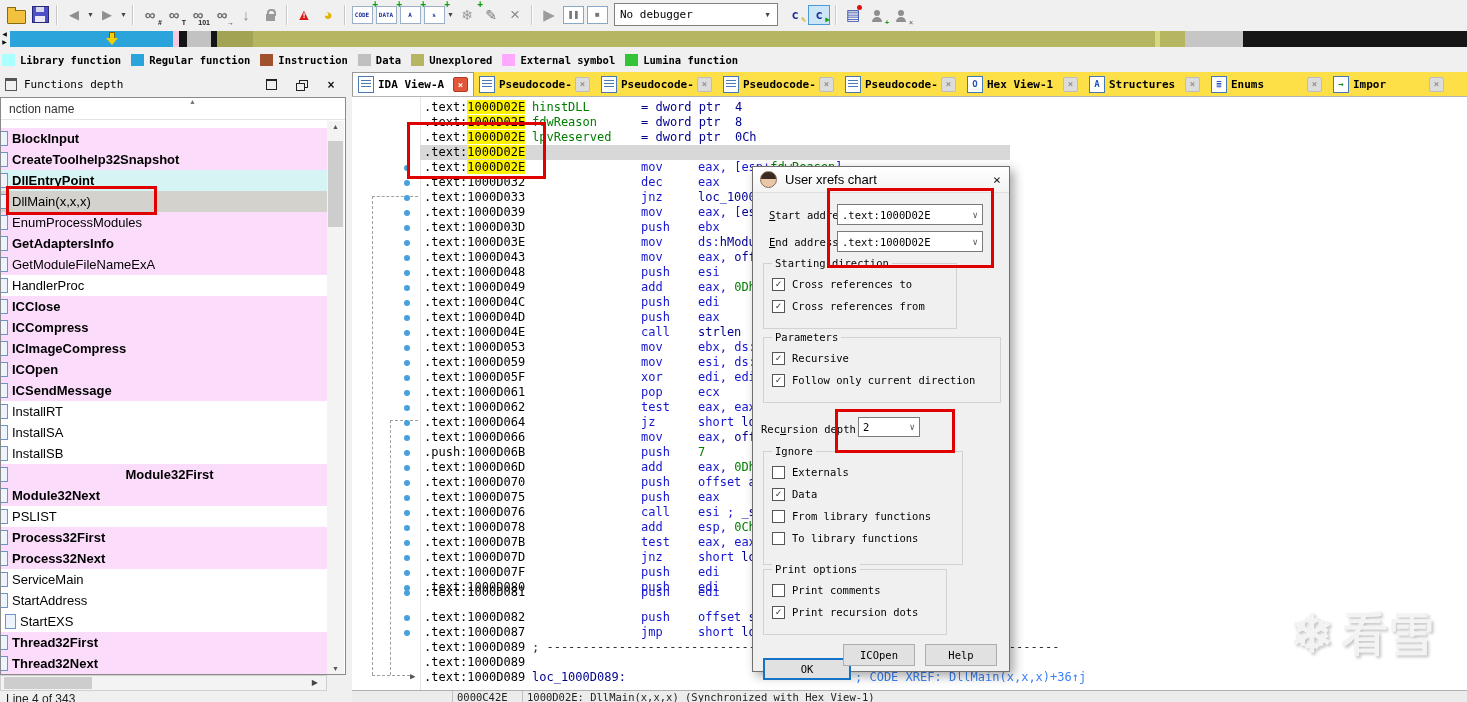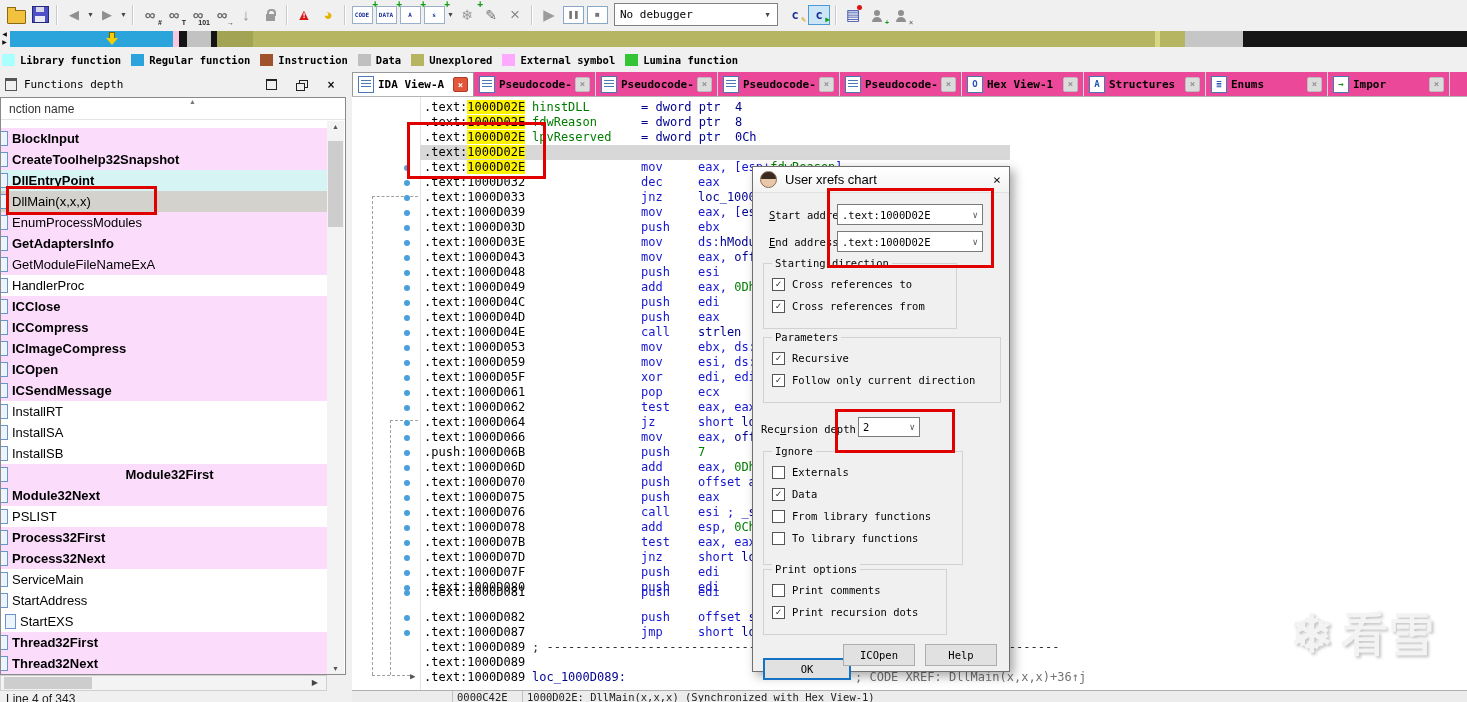--- a/index.html
+++ b/index.html
@@ -80,21 +80,21 @@
   .bg-pink{background:#fbdcfb;} .bg-cyan{background:#d6f4f4;} .bg-selected{background:#d4d2cc;} .bg-white{background:#fff;}
   .fn-vscroll{position:absolute;right:1px;top:23px;width:17px;height:553px;background:#f3f3f3;}
   .fn-vthumb{position:absolute;left:1px;top:20px;width:15px;height:86px;background:#cdcdcd;}
   .fn-arr{position:absolute;left:0;width:17px;text-align:center;font-size:7px;color:#555;}
   .fn-hscroll{position:absolute;left:0;top:605px;width:327px;height:16px;background:#f3f3f3;border:1px solid #d0d0d0;box-sizing:border-box;}
   .fn-hthumb{position:absolute;left:3px;top:1px;width:88px;height:12px;background:#cdcdcd;}
   .fn-harr{position:absolute;right:8px;top:2px;font-size:8px;color:#444;}
   .fn-status{position:absolute;left:6px;top:622px;font:12px "Liberation Sans",sans-serif;color:#222;}
 
   
-  #tabbar{position:absolute;left:352px;top:72px;width:1115px;height:25px;display:flex;background:#ec4899;
+  #tabbar{position:absolute;left:352px;top:72px;width:1115px;height:25px;display:flex;background:#fde047;
           border-bottom:1px solid #b4b4b4;box-sizing:border-box;overflow:hidden;}
   .tab{width:122px;min-width:122px;display:flex;align-items:center;padding:0 5px;box-sizing:border-box;
        border-right:1px solid #d8d8d8;font:600 11px "DejaVu Sans Mono",monospace;gap:4px;position:relative;color:#000;}
   .tab.active{background:#fff;border:1px solid #999;border-bottom:none;z-index:2;}
   .tab-ic{width:14px;height:15px;background:#fff;border:1px solid #4a7ab5;position:relative;flex:none;
           display:flex;align-items:center;justify-content:center;font-size:9px;font-weight:bold;color:#2a55bb;}
   .tab-ic.doc:before{content:"";position:absolute;left:2px;top:3px;right:2px;height:1px;background:#4a7ab5;
                      box-shadow:0 3px 0 #4a7ab5,0 6px 0 #4a7ab5;}
   .tab-ic .green{color:#1a8a1a;}
   .tab-label{white-space:nowrap;overflow:hidden;}
@@ -109,21 +109,21 @@
   .vline{position:absolute;left:68px;top:0;width:1px;height:593px;background:#e4e4e4;}
   .lst-line{position:absolute;left:0;width:100%;height:15px;white-space:pre;}
   .lst-line span{position:absolute;top:0;}
   .c-addr{left:72px;color:#000;}
   .c-var{left:180px;color:#007d00;}
   .c-eq{left:289px;color:#000090;}
   .c-mn{left:289px;color:#1515d0;}
   .c-ops{left:346px;}
   .c-loc{left:180px;color:#000090;}
   .c-dash{left:180px;color:#303030;}
-  .c-cmt{left:503px;color:#737373;}
+  .c-cmt{left:503px;color:#3b82f6;}
   .hl{background:#fff400;}
   .tk-reg,.tk-kw,.tk-punc{color:#1515d0;} .tk-num{color:#007d00;} .tk-var{color:#007d00;} .tk-name{color:#000090;}
   .selband{position:absolute;left:68px;width:590px;height:15px;background:#d8d8d8;}
   .dot{position:absolute;left:52px;width:6px;height:6px;border-radius:50%;background:#4aa0dc;}
   .dashv{position:absolute;width:0;border-left:1px dashed #a0a0a0;}
   .dashh{position:absolute;height:0;border-top:1px dashed #a0a0a0;}
   .dasharrow{position:absolute;font-size:9px;color:#555;}
   .lst-status{position:absolute;left:0;top:593px;width:100%;height:12px;background:#ececec;border-top:1px solid #b0b0b0;
               font:10.5px/12px "DejaVu Sans Mono",monospace;color:#222;}
   .lst-status .sep{position:absolute;top:0;width:1px;height:12px;background:#c0c0c0;}

